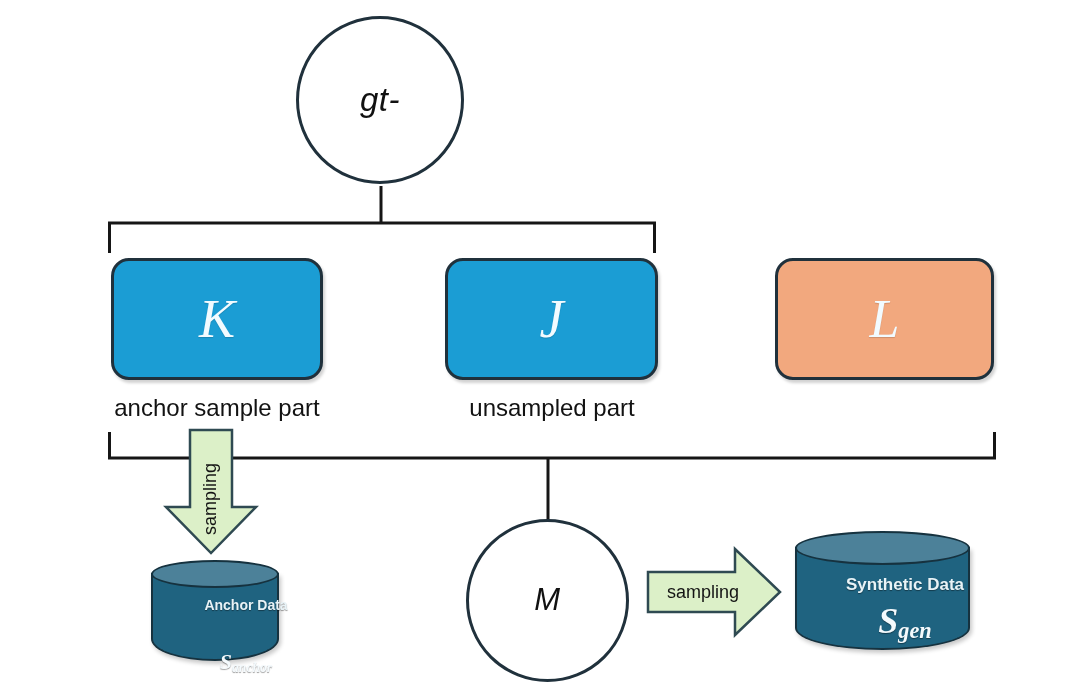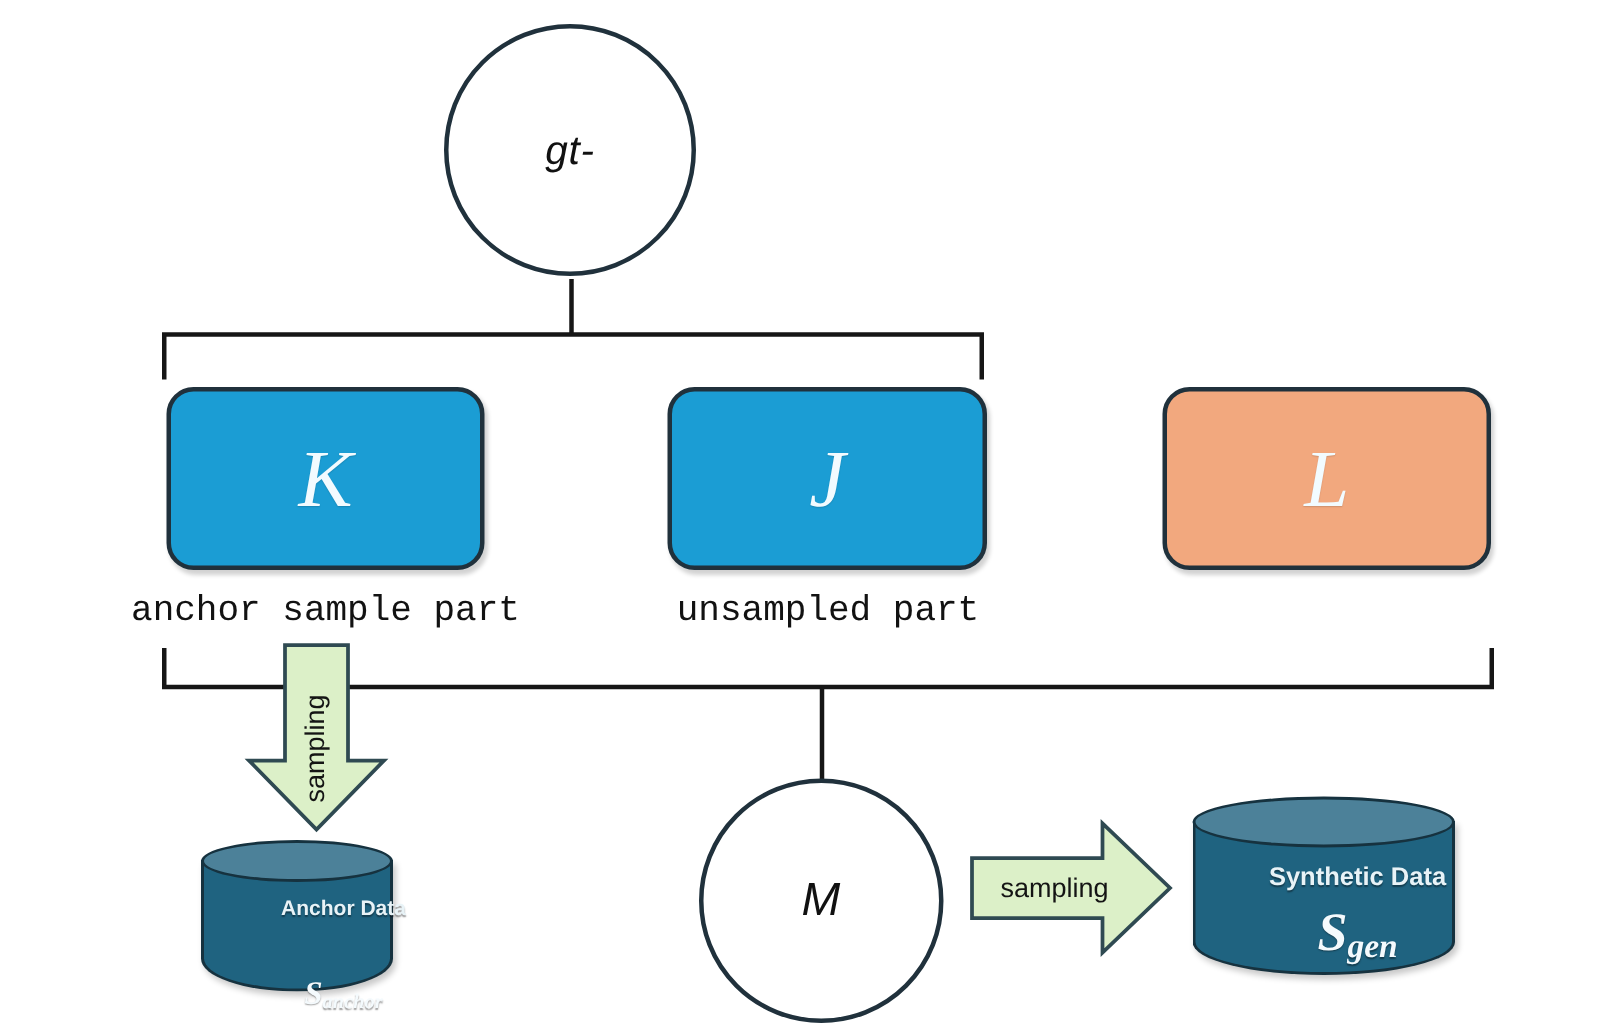--- a/index.html
+++ b/index.html
@@ -48,21 +48,21 @@
     color: #111111;
     line-height: 1.12;
     letter-spacing: 0.5px;
   }
   #gt-gmm-circle {
     left: 296px;
     top: 16px;
     width: 168px;
     height: 168px;
   }
-  #gt-gmm-circle .circle-label { font-size: 27px; }
+  #gt-gmm-circle .circle-label { font-size: 33px; }
   #m-circle {
     left: 466px;
     top: 519px;
     width: 163px;
     height: 163px;
   }
   #m-circle .circle-label { font-size: 31px; }
 
   
   .part-box {
@@ -83,21 +83,21 @@
     color: #f2fbff;
     line-height: 1;
     text-shadow: 0 1px 1px rgba(0,0,0,0.15);
   }
   #box-k { left: 111px; top: 258px; width: 212px; height: 122px; }
   #box-j { left: 445px; top: 258px; width: 213px; height: 122px; }
   #box-l { left: 775px; top: 258px; width: 219px; height: 122px; }
 
   .part-caption {
     position: absolute;
-    font-family: Liberation Mono, monospace;
+    font-family: Liberation Sans, sans-serif;
     font-size: 24px;
     color: #121212;
     white-space: nowrap;
     text-align: center;
     line-height: 1;
   }
   #caption-k { left: 68px; top: 396px; width: 298px; }
   #caption-j { left: 424px; top: 396px; width: 256px; }
   #caption-l { left: 738px; top: 396px; width: 292px; }
 
@@ -150,21 +150,21 @@
   .cyl-symbol sub {
     font-size: 0.62em;
     vertical-align: baseline;
     position: relative;
     top: 0.22em;
     font-weight: bold;
     font-style: italic;
   }
 
   
-  #cyl-anchor { left: 134px; top: 560px; width: 145px; height: 104px; }
+  #cyl-anchor { left: 151px; top: 560px; width: 145px; height: 104px; }
   #cyl-anchor .cyl-body { top: 13px; width: 128px; height: 88px; background: #1f6380; }
   #cyl-anchor .cyl-top  { width: 128px; height: 28px; background: #4c8199; }
   #cyl-anchor .a-title  { top: 38px; font-size: 14px; }
   #cyl-anchor .a-symbol { top: 59px; font-size: 22px; margin-top: 32px; }
 
   
   #cyl-gen { left: 795px; top: 531px; width: 175px; height: 123px; }
   #cyl-gen .cyl-body { top: 16px; width: 175px; height: 103px; background: #1f6380; }
   #cyl-gen .cyl-top  { width: 175px; height: 34px; background: #4c8199; }
   #cyl-gen .g-title  { top: 45px; font-size: 17px; }

